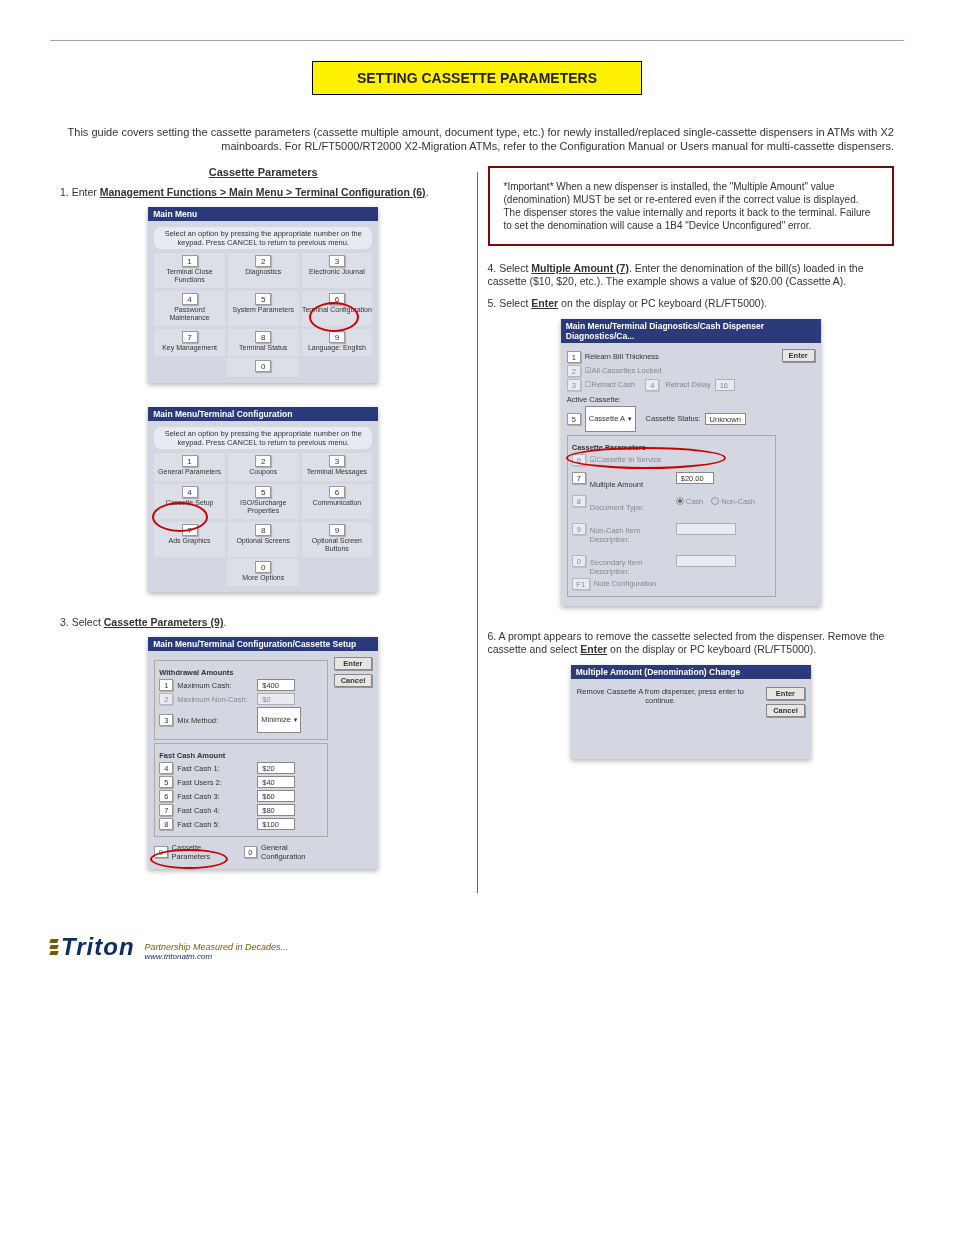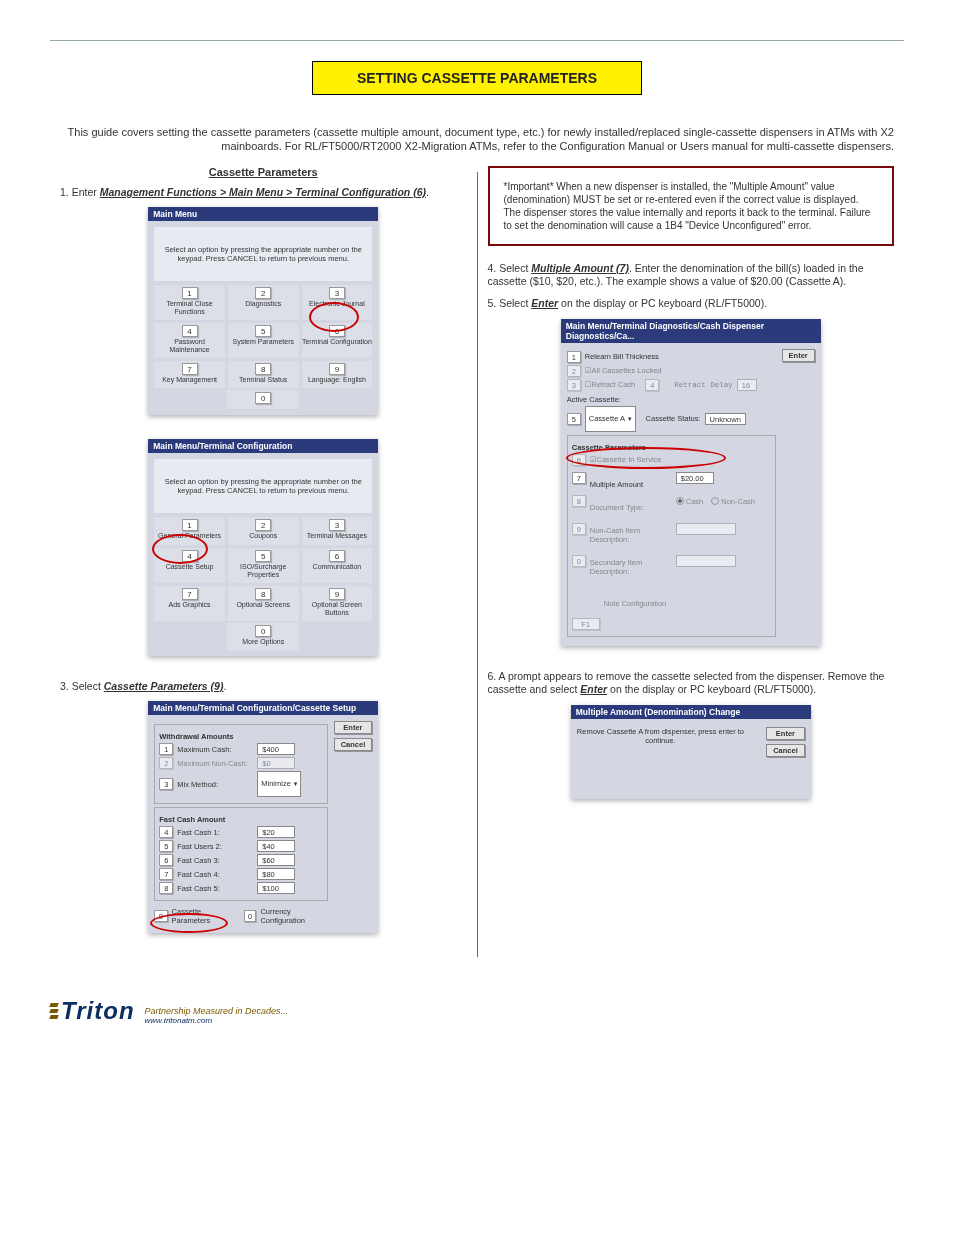--- a/index.html
+++ b/index.html
@@ -35,37 +35,37 @@
     margin-bottom: 4px; text-decoration: underline;
   }
   .important-box {
     border: 2px solid #7a0a0a;
     padding: 12px 14px;
     font-size: 10px;
     line-height: 1.3;
     margin-bottom: 16px;
   }
   .step { font-size: 10.5px; margin: 8px 0; line-height: 1.3; }
-  u.bold { font-weight: bold; font-style: italic; }
+  u.bold { font-weight: bold; }
   .screenshot {
     width: 230px;
     margin: 6px auto 24px auto;
     background: #d4d7e2;
     box-shadow: 0 2px 5px rgba(0,0,0,0.3);
     font-size: 8px;
     color: #333;
   }
   .ss-title {
     background: #2b3a7a; color: #fff;
     padding: 2px 5px; font-size: 8.5px; font-weight: bold;
   }
   .ss-body { padding: 6px; }
   .ss-note {
     background: #e8eaf2; font-size: 7.5px; text-align: center;
-    padding: 18px 4px; margin-bottom: 4px;
+    padding: 2px 4px; margin-bottom: 4px; border-radius: 7px;
   }
   .grid3 { display: grid; grid-template-columns: repeat(3,1fr); gap: 3px; }
   .menu-cell {
     background: #dcdfe8;
     text-align: center; padding: 2px 0 4px 0;
     font-size: 7px; line-height: 1.15;
   }
   .menu-cell .num {
     display: inline-block; background: #fff; border: 1px solid #999;
     width: 16px; height: 12px; line-height: 12px; font-size: 8px;
@@ -250,21 +250,21 @@
                   <span class="inp">$100</span>
                 </div>
             </div>
             <div style="display:flex;gap:6px;margin-top:4px;">
               <div class="fieldrow" style="flex:1;">
                   <span class="num">9</span>
                   <span>Cassette Parameters</span>
                 </div>
               <div class="fieldrow" style="flex:1;">
                   <span class="num">0</span>
-                  <span>Currency Configuration</span>
+                  <span>General Configuration</span>
                 </div>
             </div>
           </div>
           <div class="btncol">
             <div class="winbtn">Enter</div>
             <div class="winbtn">Cancel</div>
           </div>
         </div>
       </div>
       <div class="ov-circle" style="left:90px;top:212px;width:78px;height:20px;"></div>
@@ -298,21 +298,21 @@
               <div class="fieldrow" style="opacity:.5;">
                   <span class="num">2</span>
                   <span>☑ </span>
                   <span>All Cassettes Locked</span>
                 </div>
               <div class="fieldrow" style="opacity:.5;">
                   <span class="num">3</span>
                   <span>☐ </span>
                   <span>Retract Cash</span>
                 <span class="num" style="margin-left:10px;">4</span>
-                  <span style="margin-left:11px;font-family:Liberation Mono, monospace;">Retract Delay</span>
+                  <span style="margin-left:2px;">Retract Delay</span>
                 <span class="inp" style="margin-left:4px;min-width:20px;">16</span>
               </div>
               <div style="margin-top:4px;">
                 <div style="font-size:7.5px;margin-bottom:2px;">Active Cassette:</div>
                 <div class="fieldrow">
                   <span class="num">5</span>
                   <span class="sel">
                       <span>Cassette A</span>
                       <span class="arrow">▾</span>
                     </span>
@@ -344,21 +344,21 @@
                     <span class="num">9</span>
                     <span class="lbl">Non-Cash Item Description:</span>
                     <span class="inp" style="min-width:60px;"></span>
                   </div>
                 <div class="fieldrow" style="opacity:.5;">
                     <span class="num">0</span>
                     <span class="lbl">Secondary Item Description:</span>
                     <span class="inp" style="min-width:60px;"></span>
                   </div>
                 <div class="fieldrow" style="opacity:.5;">
-                    <span class="num" style="width:28px;margin-top:40px;">F1</span>
+                    <span class="num" style="width:18px;">F1</span>
                     <span>Note Configuration</span>
                   </div>
               </div>
             </div>
             <div class="btncol">
               <div class="winbtn">Enter</div>
             </div>
           </div>
         </div>
       </div>

